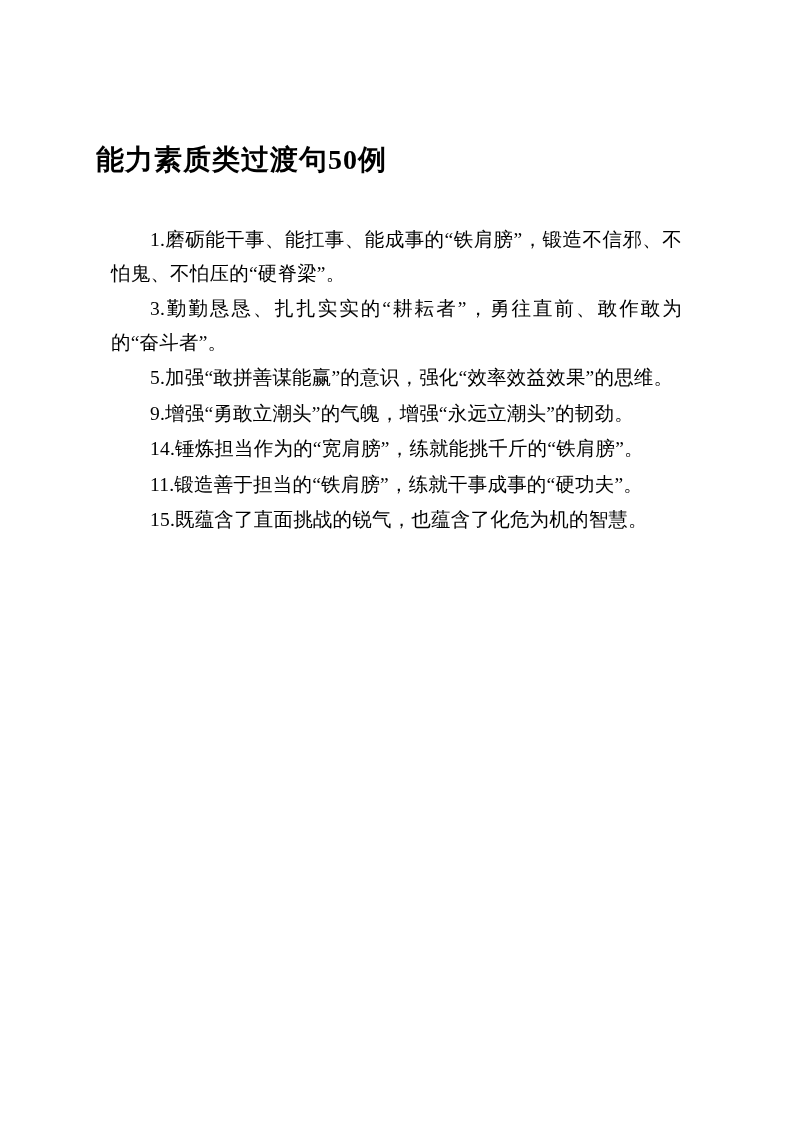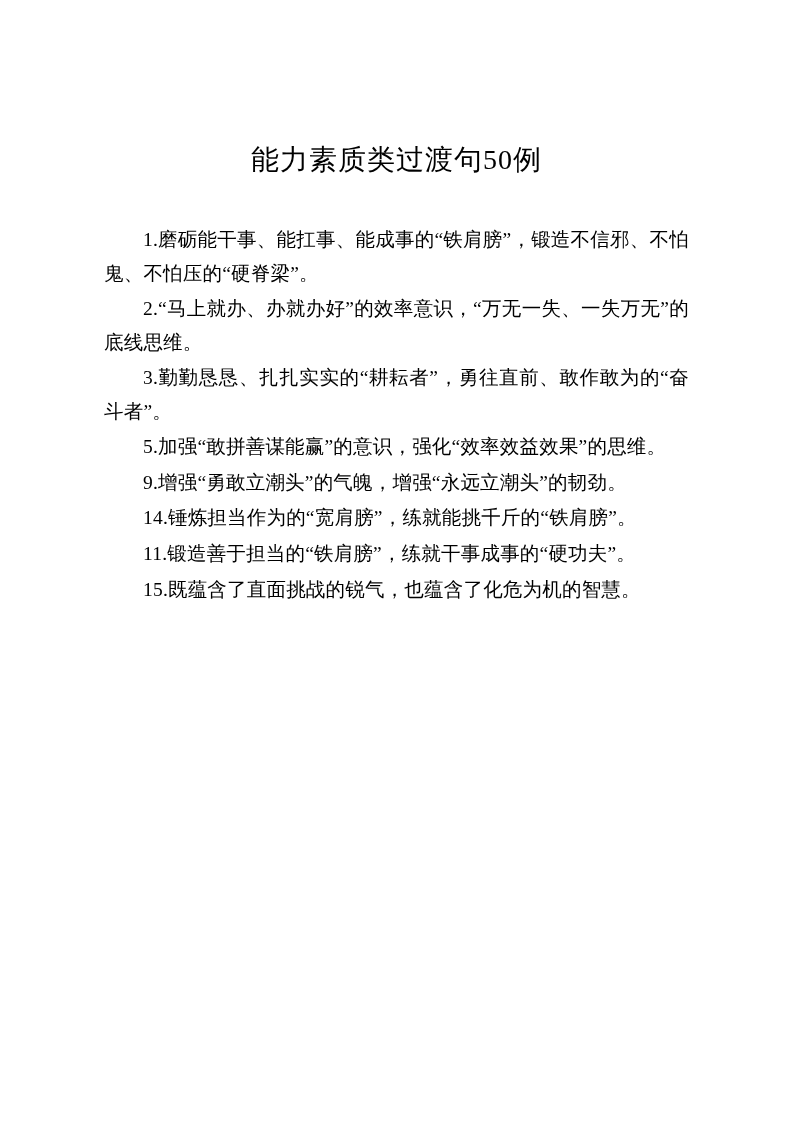--- a/index.html
+++ b/index.html
@@ -16,29 +16,28 @@
   }
   .page {
     position: relative;
     width: 793px;
     height: 1122px;
     box-sizing: border-box;
     padding: 140px 96px 80px 96px;
     background: #ffffff;
   }
   .doc-title {
-    text-align: center;
     font-size: 28px;
-    font-weight: normal;
+    font-weight: bold;
     letter-spacing: 1px;
     margin: 0 0 44px 0;
     line-height: 1.4;
   }
   .body-list {
-    margin: 8px;
+    margin: 15px;
     padding: 0;
     list-style: none;
   }
   .para {
     font-size: 19.5px;
     line-height: 1.72;
     text-align: justify;
     text-justify: inter-ideograph;
     text-indent: 2em;
     margin: 0 0 2px 0;
@@ -47,21 +46,20 @@
 </style>
 </head>
 <body>
 
 <div class="page">
 
   <h1 class="doc-title">能力素质类过渡句50例</h1>
 
   <div class="body-list">
     <p class="para">1.磨砺能干事、能扛事、能成事的“铁肩膀”，锻造不信邪、不怕鬼、不怕压的“硬脊梁”。</p>
-    <p class="para">2.“马上就办、办就办好”的效率意识，“万无一失、一失万无”的底线思维。</p>
     <p class="para">3.勤勤恳恳、扎扎实实的“耕耘者”，勇往直前、敢作敢为的“奋斗者”。</p>
     <p class="para">5.加强“敢拼善谋能赢”的意识，强化“效率效益效果”的思维。</p>
     <p class="para">9.增强“勇敢立潮头”的气魄，增强“永远立潮头”的韧劲。</p>
     <p class="para">14.锤炼担当作为的“宽肩膀”，练就能挑千斤的“铁肩膀”。</p>
     <p class="para">11.锻造善于担当的“铁肩膀”，练就干事成事的“硬功夫”。</p>
     <p class="para">15.既蕴含了直面挑战的锐气，也蕴含了化危为机的智慧。</p>
   </div>
 
 </div>
 

